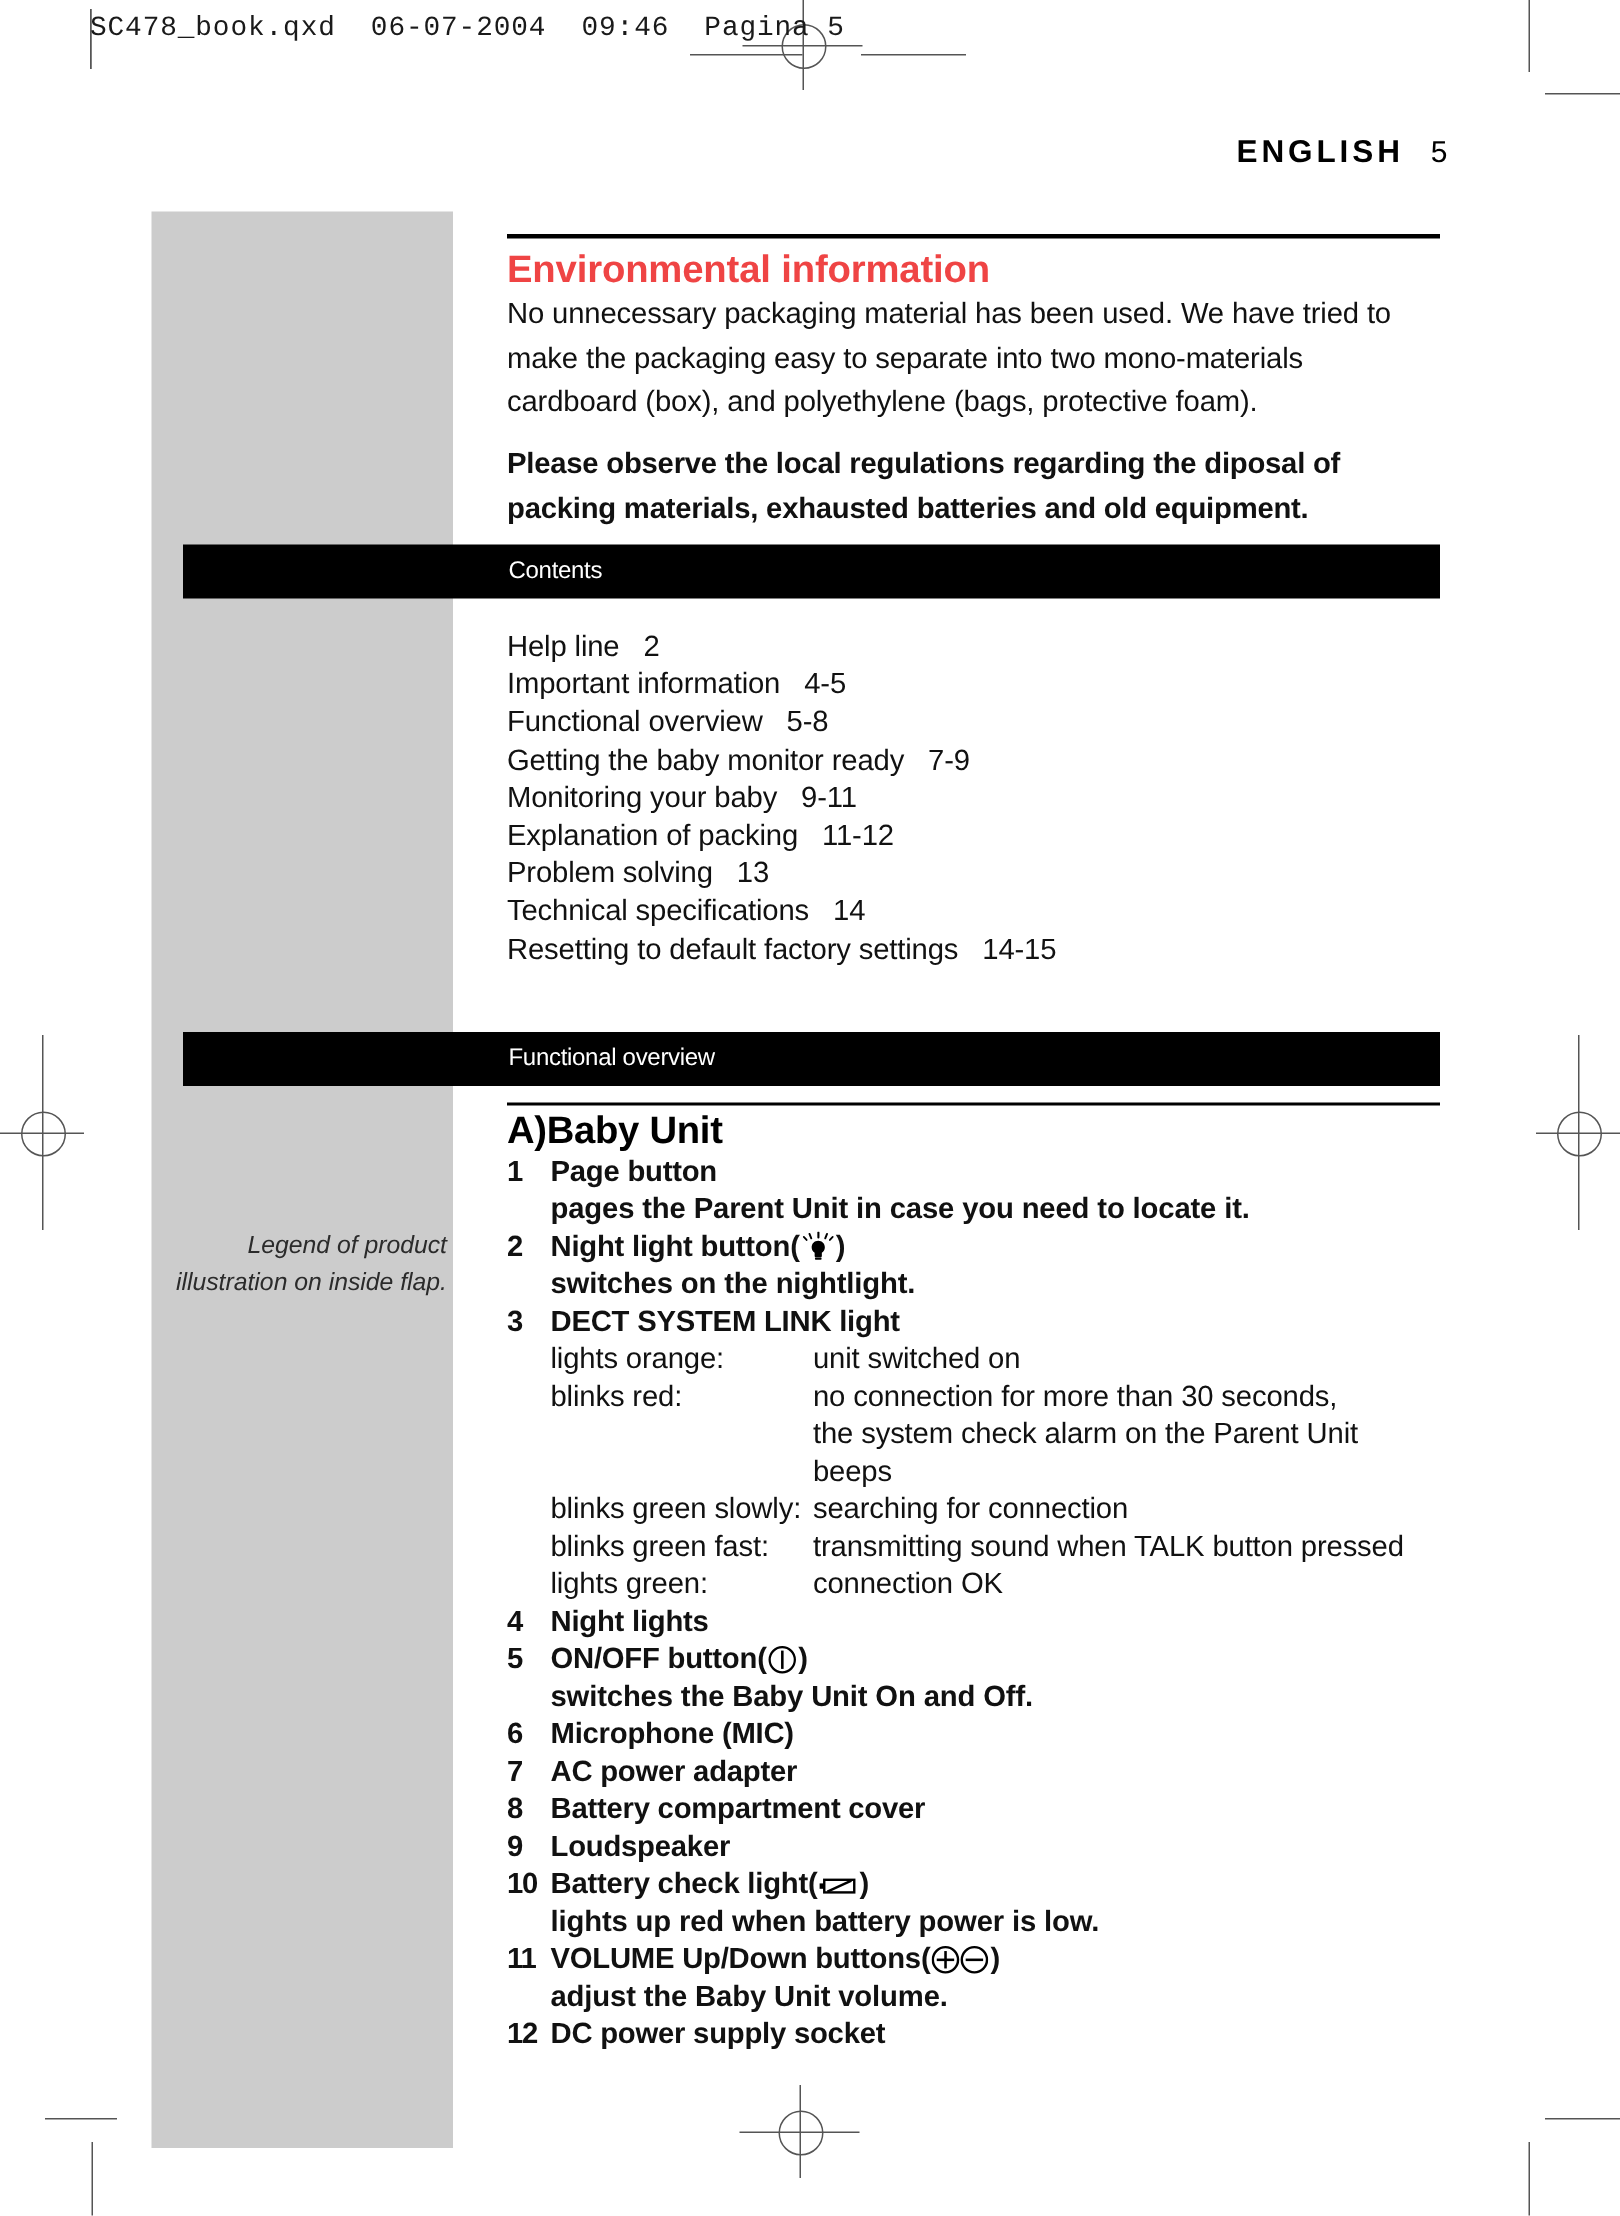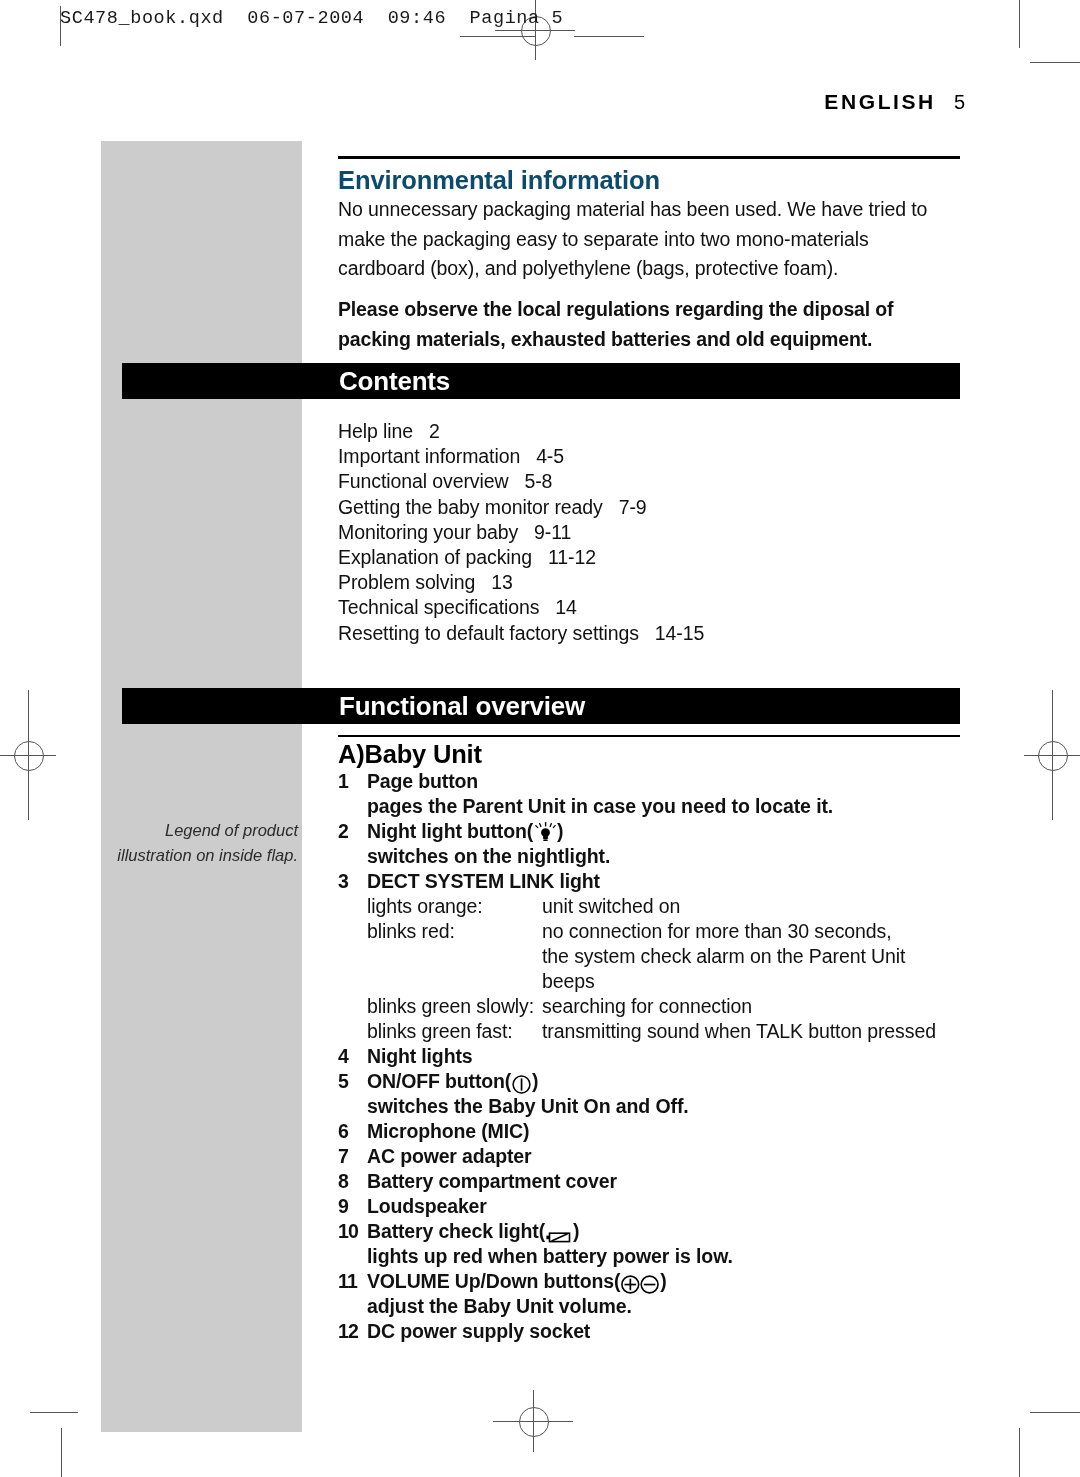--- a/index.html
+++ b/index.html
@@ -90,43 +90,43 @@
     position: absolute; left: 338px; width: 622px;
     height: 3px; background: #000;
   }
 
   h1.section {
     position: absolute; left: 338px;
     margin: 0;
     font-size: 25.5px;
     font-weight: bold;
     letter-spacing: -0.1px;
-    color: #0c4a6e;
+    color: #ef4444;
   }
 
   p.body {
     position: absolute; left: 338px;
     margin: 0; width: 618px;
     font-size: 19.5px;
     line-height: 29.5px;
     color: #111;
     letter-spacing: -0.1px;
   }
   p.body.bold { font-weight: bold; letter-spacing: -0.15px; }
 
   .blackbar {
     position: absolute;
     background: #000;
     color: #fff;
     display: flex; align-items: center;
   }
   .blackbar span {
     margin-left: 217px;
-    font-size: 26px;
-    font-weight: bold;
+    font-size: 16px;
+    font-weight: normal;
     letter-spacing: -0.2px;
   }
 
   
   .toc {
     position: absolute; left: 338px; top: 419px;
     font-size: 19.5px;
     line-height: 25.2px;
     color: #111;
     letter-spacing: -0.1px;
@@ -154,21 +154,21 @@
     line-height: 25px;
     letter-spacing: -0.15px;
     align-items: baseline;
   }
   .item-num {
     width: 29px;
     flex: 0 0 29px;
     font-weight: bold;
   }
   .item-num.wide { width: 29px; letter-spacing: -0.8px; }
-  .item-label { display: flex; align-items: flex-end; gap: 0px; }
+  .item-label { display: flex; align-items: center; gap: 0px; }
   .item-desc {
     margin-left: 29px;
     font-weight: bold;
     line-height: 25px;
     letter-spacing: -0.1px;
   }
 
   
   .dect { margin-left: 29px; font-weight: normal; }
   .dect-row { display: flex; line-height: 25px; letter-spacing: -0.1px; }
@@ -310,20 +310,24 @@
         </div>
         <div class="dect-cont">the system check alarm on the Parent Unit beeps</div>
         <div class="dect-row">
           <span class="dect-state">blinks green slowly:</span>
           <span class="dect-meaning">searching for connection</span>
         </div>
         <div class="dect-row">
           <span class="dect-state">blinks green fast:</span>
           <span class="dect-meaning">transmitting sound when TALK button pressed</span>
         </div>
+        <div class="dect-row">
+          <span class="dect-state">lights green:</span>
+          <span class="dect-meaning">connection OK</span>
+        </div>
       </div>
     </div>
     <div class="item">
       <div class="item-head">
         <span class="item-num">4</span>
         <span class="item-label">
           <span>Night lights</span>
         </span>
       </div>
     </div>

